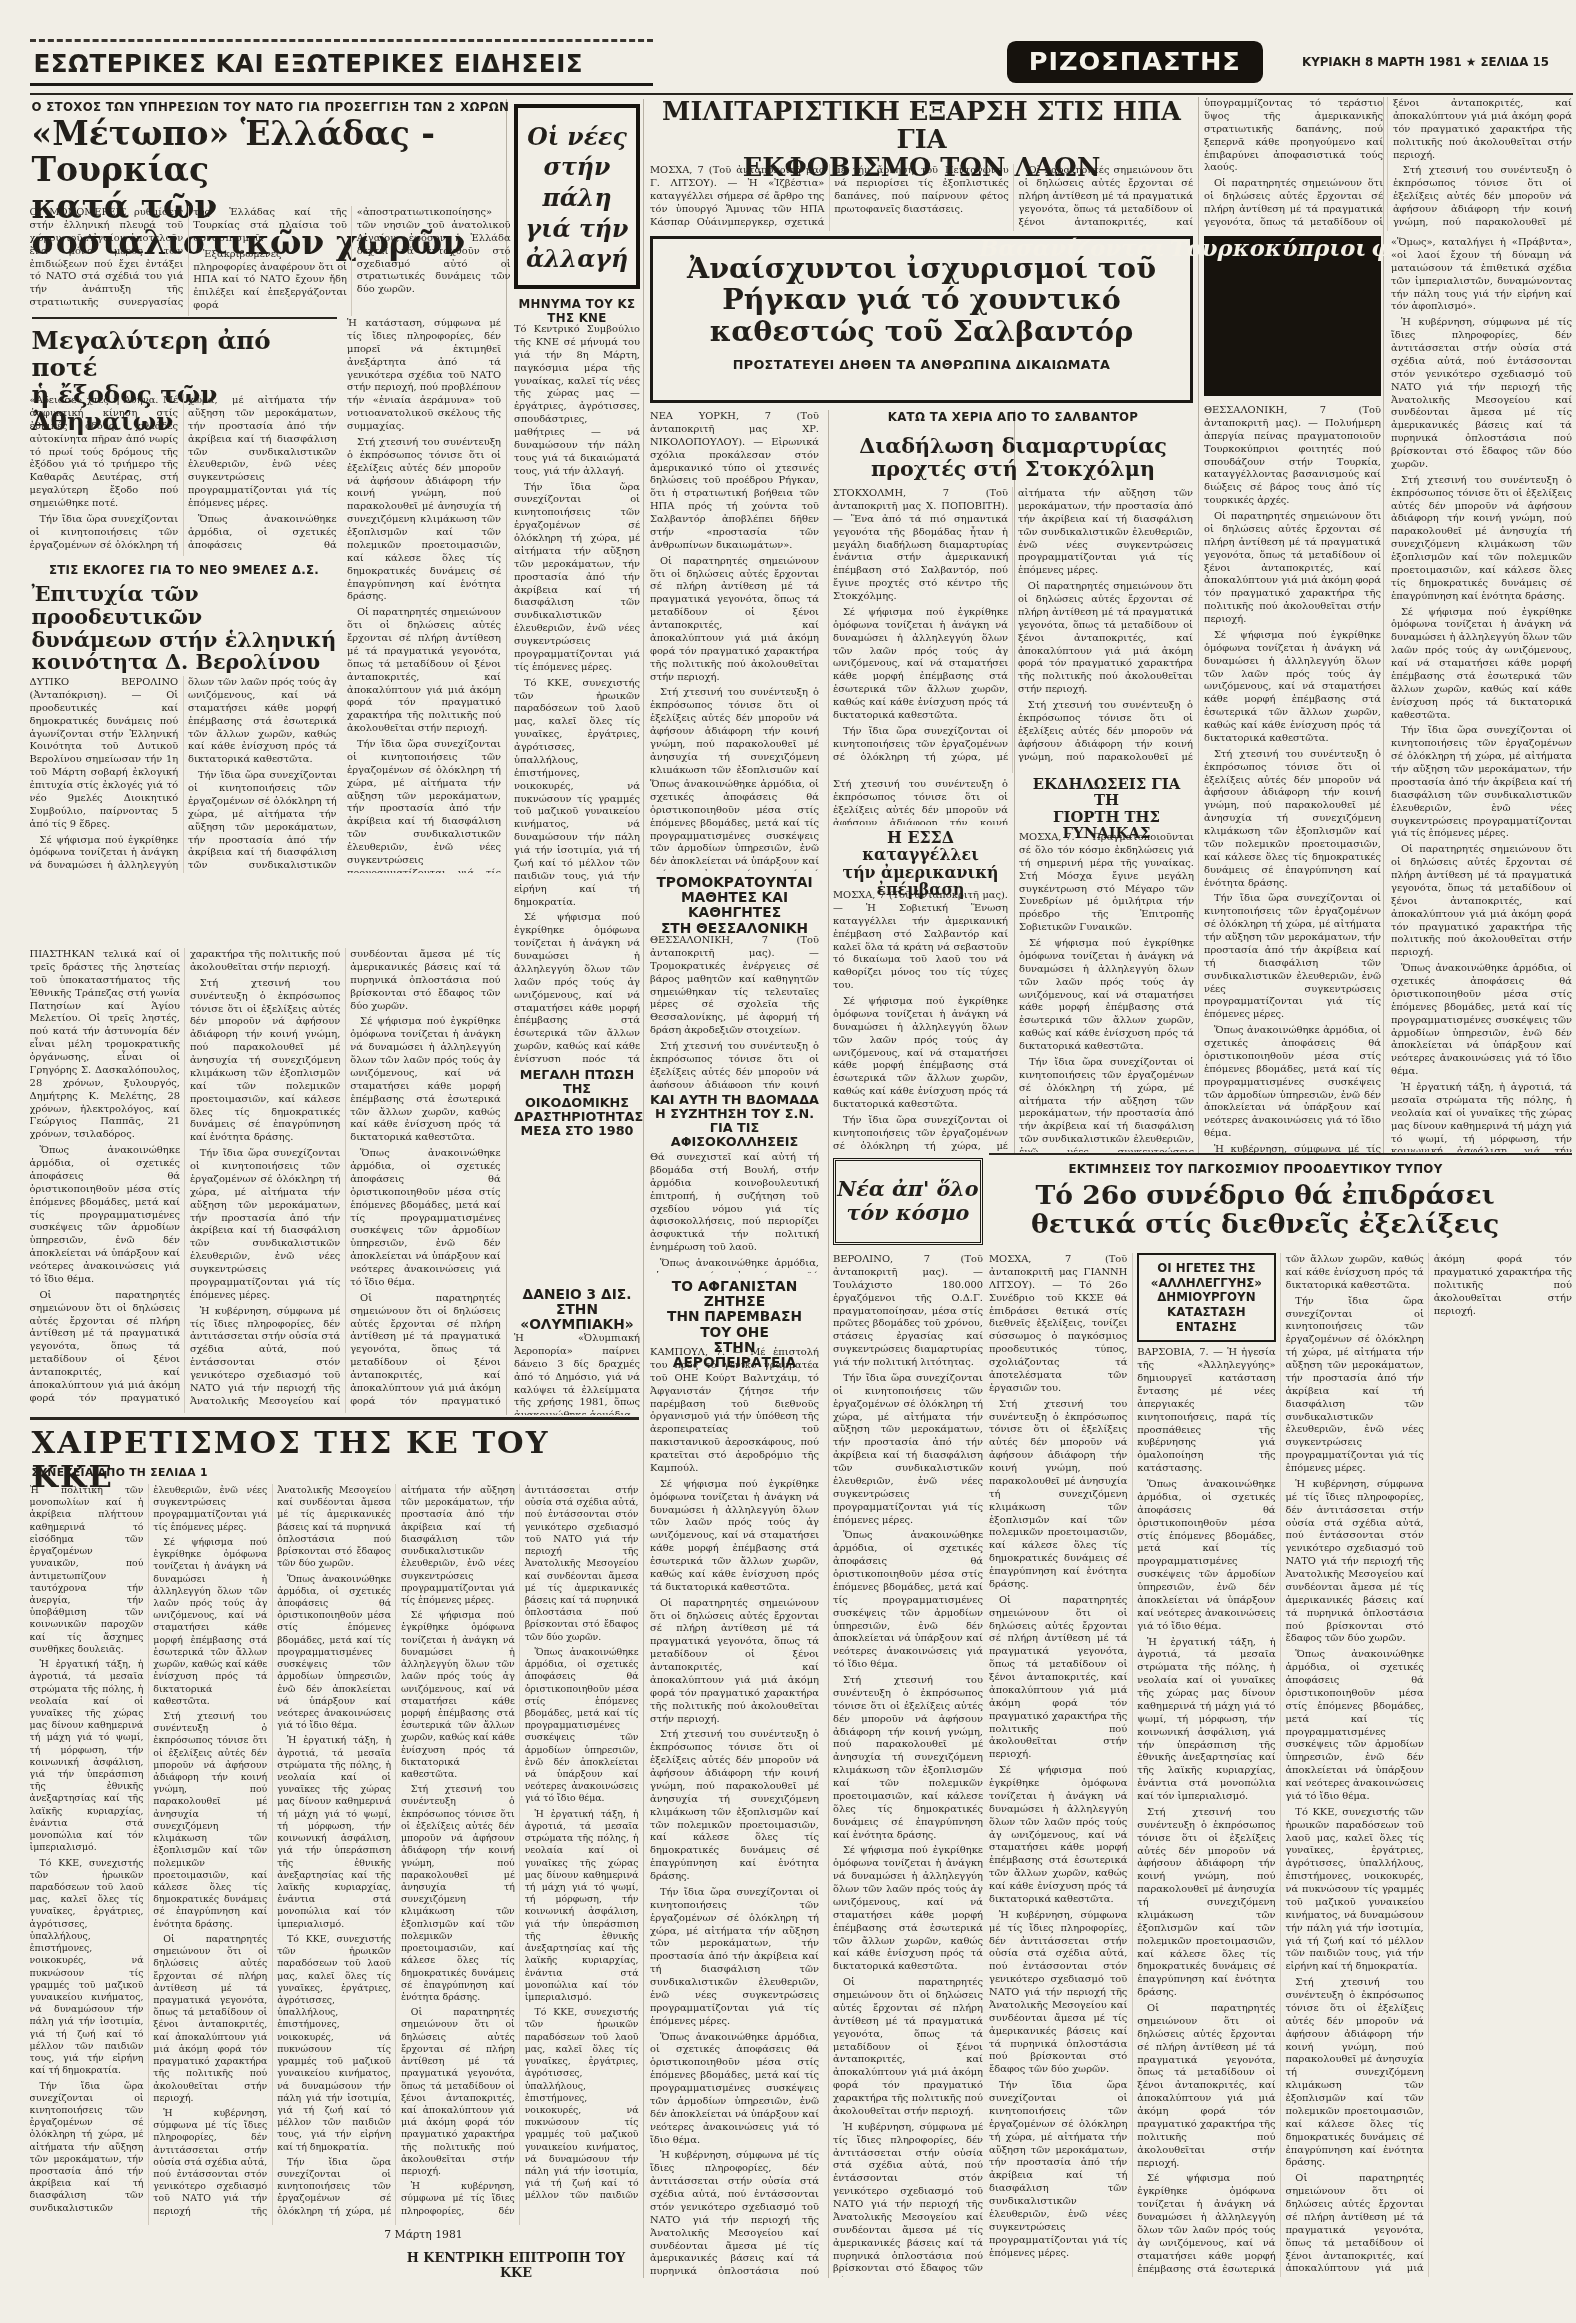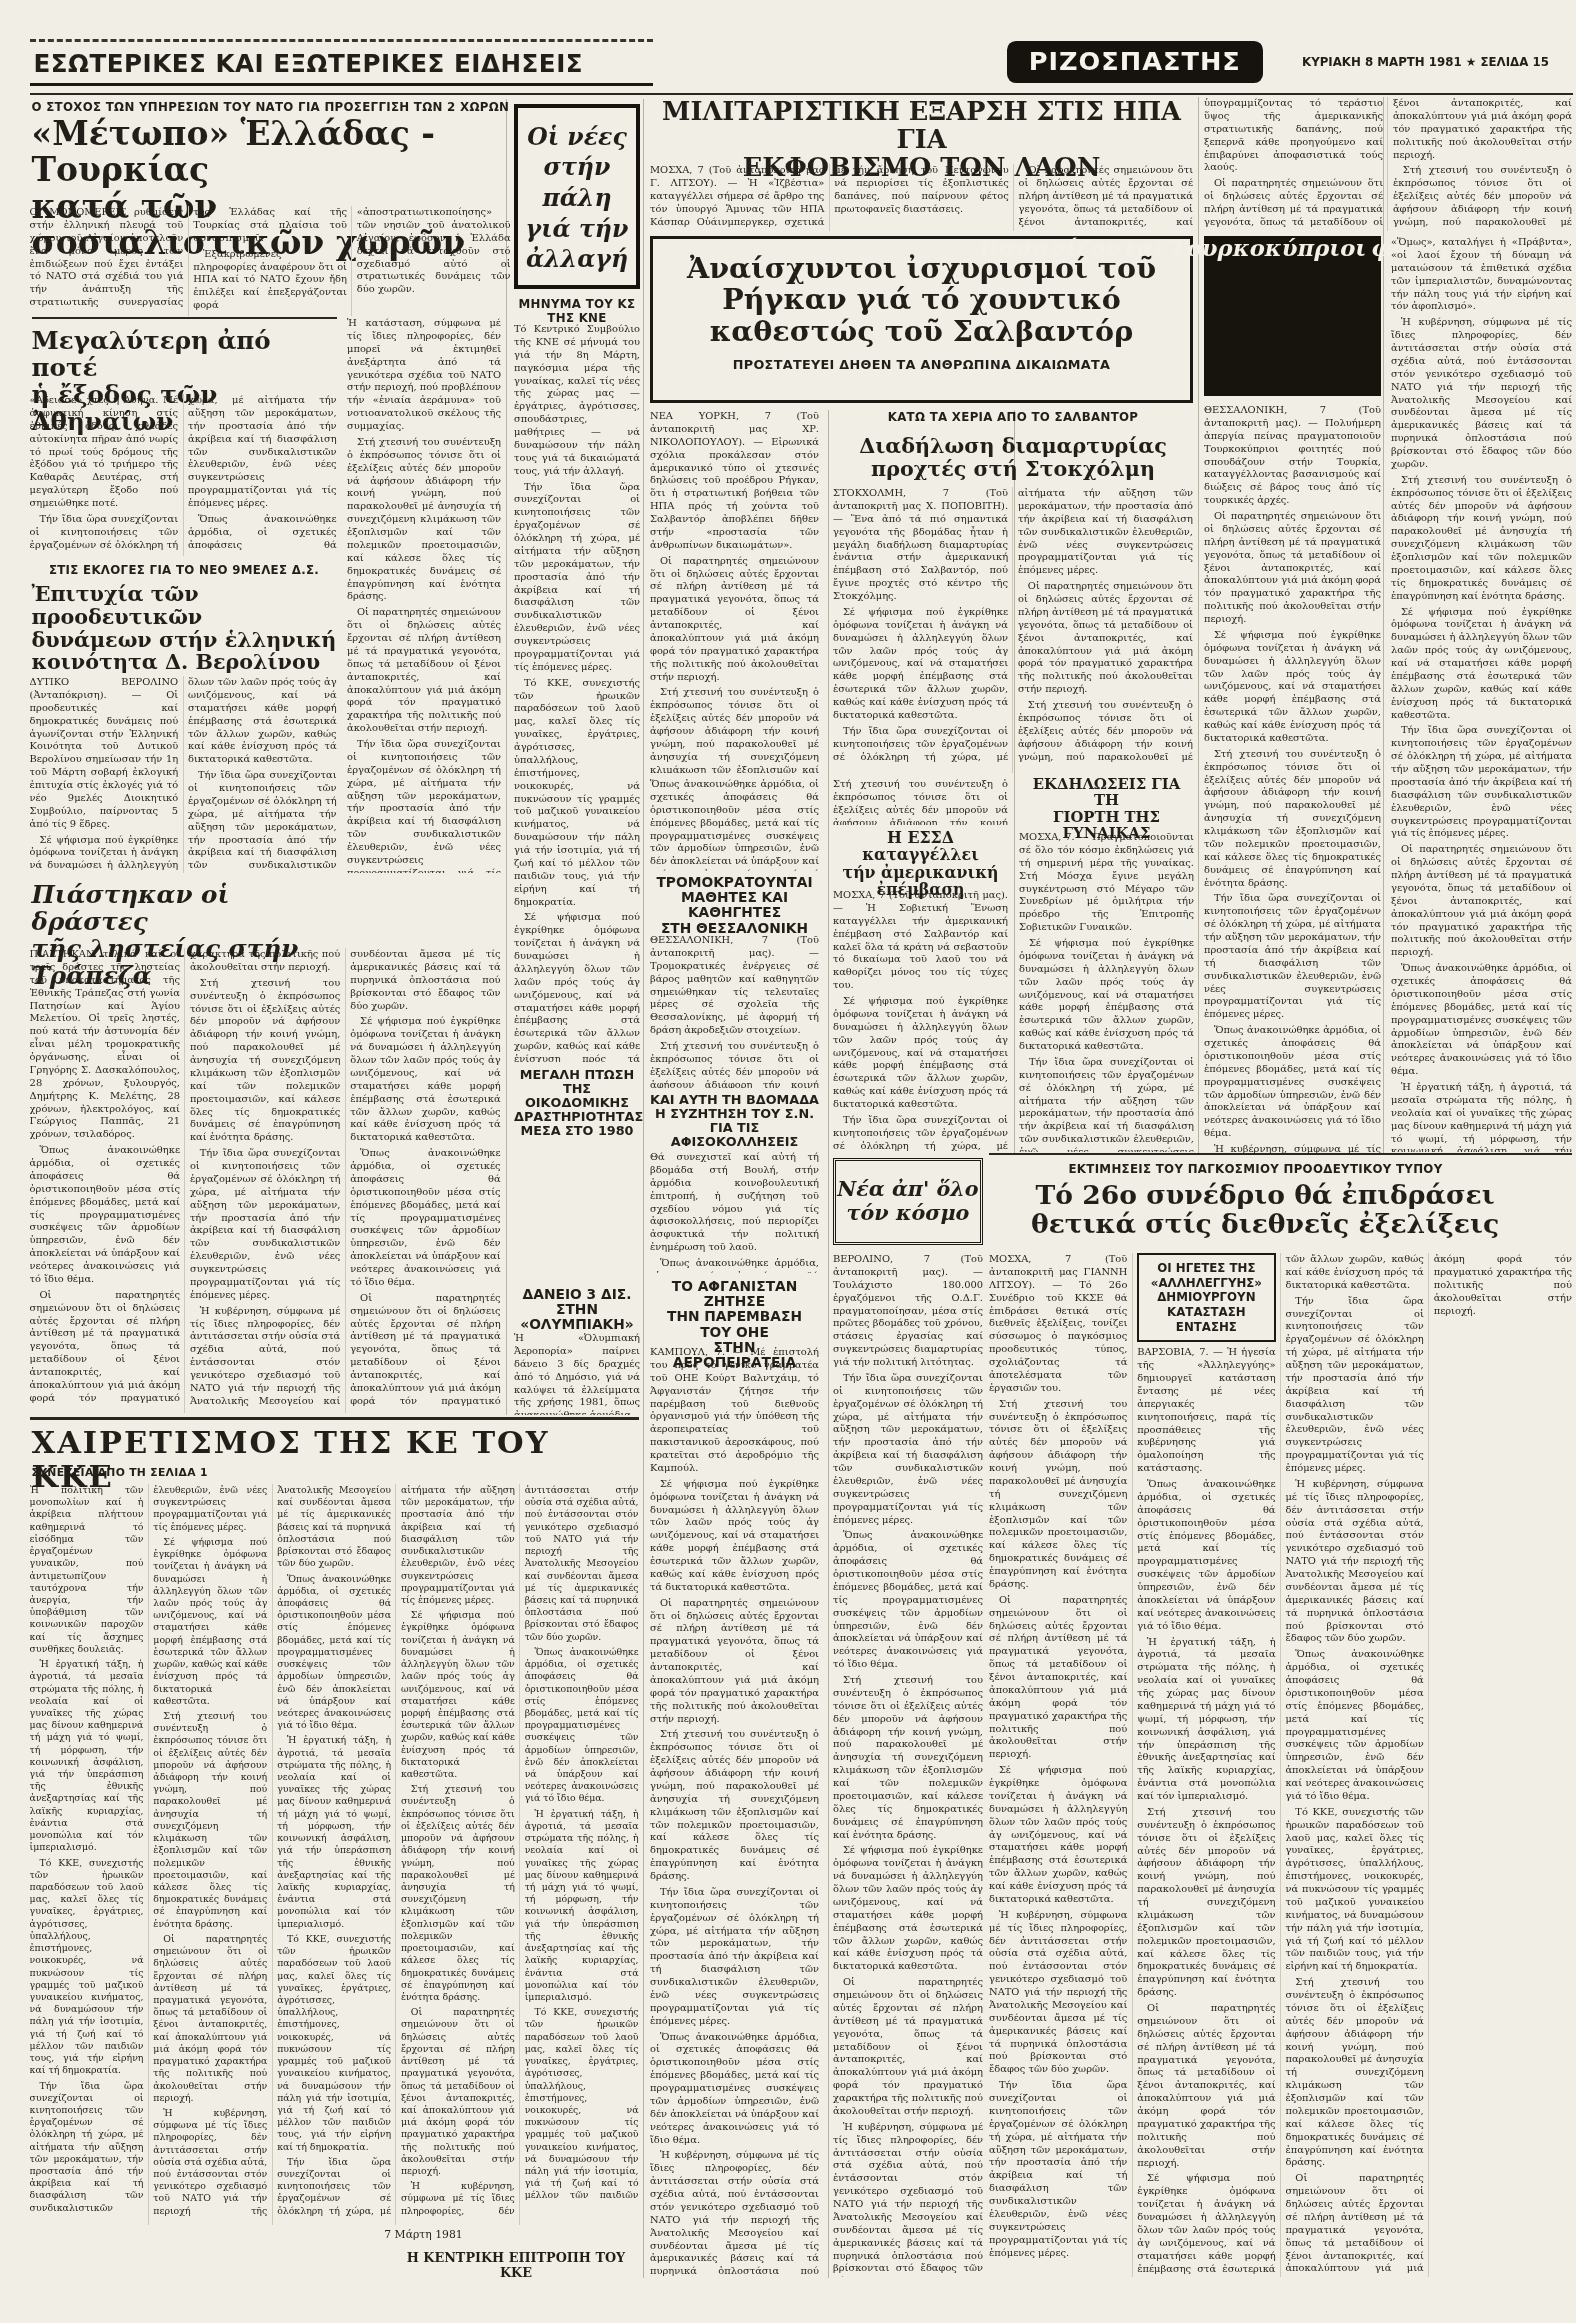--- a/index.html
+++ b/index.html
@@ -282,24 +282,20 @@
   </div>
 
   <div class="abs bt clip" style="left:347px;top:317px;width:154px;height:556px">
     <p class="lead">Ἡ κατάσταση, σύμφωνα μέ τίς ἴδιες πληροφορίες, δέν μπορεῖ νά ἐκτιμηθεῖ ἀνεξάρτητα ἀπό τά γενικότερα σχέδια τοῦ ΝΑΤΟ στήν περιοχή, πού προβλέπουν τήν «ἑνιαία ἀεράμυνα» τοῦ νοτιοανατολικοῦ σκέλους τῆς συμμαχίας.</p>
     <p>Στή χτεσινή του συνέντευξη ὁ ἐκπρόσωπος τόνισε ὅτι οἱ ἐξελίξεις αὐτές δέν μποροῦν νά ἀφήσουν ἀδιάφορη τήν κοινή γνώμη, πού παρακολουθεῖ μέ ἀνησυχία τή συνεχιζόμενη κλιμάκωση τῶν ἐξοπλισμῶν καί τῶν πολεμικῶν προετοιμασιῶν, καί κάλεσε ὅλες τίς δημοκρατικές δυνάμεις σέ ἐπαγρύπνηση καί ἑνότητα δράσης.</p>
     <p>Οἱ παρατηρητές σημειώνουν ὅτι οἱ δηλώσεις αὐτές ἔρχονται σέ πλήρη ἀντίθεση μέ τά πραγματικά γεγονότα, ὅπως τά μεταδίδουν οἱ ξένοι ἀνταποκριτές, καί ἀποκαλύπτουν γιά μιά ἀκόμη φορά τόν πραγματικό χαρακτήρα τῆς πολιτικῆς πού ἀκολουθεῖται στήν περιοχή.</p>
     <p>Τήν ἴδια ὥρα συνεχίζονται οἱ κινητοποιήσεις τῶν ἐργαζομένων σέ ὁλόκληρη τή χώρα, μέ αἰτήματα τήν αὔξηση τῶν μεροκάματων, τήν προστασία ἀπό τήν ἀκρίβεια καί τή διασφάλιση τῶν συνδικαλιστικῶν ἐλευθεριῶν, ἐνῶ νέες συγκεντρώσεις προγραμματίζονται γιά τίς ἑπόμενες μέρες.</p>
 
   </div>
 
-  <div class="abs hl" style="left:31.5px;top:881px;width:305px;font-size:24.6px;font-style:italic">
-    <div>Πιάστηκαν οἱ δράστες</div>
-    <div>τῆς ληστείας στήν Τράπεζα</div>
-  </div>
   <div class="abs bt cols c3 clip" style="left:29.6px;top:948px;width:471px;height:465px">
     <p class="lead">ΠΙΑΣΤΗΚΑΝ τελικά καί οἱ τρεῖς δράστες τῆς ληστείας τοῦ ὑποκαταστήματος τῆς Ἐθνικῆς Τράπεζας στή γωνία Πατησίων καί Ἁγίου Μελετίου. Οἱ τρεῖς ληστές, πού κατά τήν ἀστυνομία δέν εἶναι μέλη τρομοκρατικῆς ὀργάνωσης, εἶναι οἱ Γρηγόρης Σ. Δασκαλόπουλος, 28 χρόνων, ξυλουργός, Δημήτρης Κ. Μελέτης, 28 χρόνων, ἠλεκτρολόγος, καί Γεώργιος Παππᾶς, 21 χρόνων, τσιλαδόρος.</p>
     <p>Ὅπως ἀνακοινώθηκε ἁρμόδια, οἱ σχετικές ἀποφάσεις θά ὁριστικοποιηθοῦν μέσα στίς ἑπόμενες βδομάδες, μετά καί τίς προγραμματισμένες συσκέψεις τῶν ἁρμοδίων ὑπηρεσιῶν, ἐνῶ δέν ἀποκλείεται νά ὑπάρξουν καί νεότερες ἀνακοινώσεις γιά τό ἴδιο θέμα.</p>
     <p>Οἱ παρατηρητές σημειώνουν ὅτι οἱ δηλώσεις αὐτές ἔρχονται σέ πλήρη ἀντίθεση μέ τά πραγματικά γεγονότα, ὅπως τά μεταδίδουν οἱ ξένοι ἀνταποκριτές, καί ἀποκαλύπτουν γιά μιά ἀκόμη φορά τόν πραγματικό χαρακτήρα τῆς πολιτικῆς πού ἀκολουθεῖται στήν περιοχή.</p>
     <p>Στή χτεσινή του συνέντευξη ὁ ἐκπρόσωπος τόνισε ὅτι οἱ ἐξελίξεις αὐτές δέν μποροῦν νά ἀφήσουν ἀδιάφορη τήν κοινή γνώμη, πού παρακολουθεῖ μέ ἀνησυχία τή συνεχιζόμενη κλιμάκωση τῶν ἐξοπλισμῶν καί τῶν πολεμικῶν προετοιμασιῶν, καί κάλεσε ὅλες τίς δημοκρατικές δυνάμεις σέ ἐπαγρύπνηση καί ἑνότητα δράσης.</p>
     <p>Τήν ἴδια ὥρα συνεχίζονται οἱ κινητοποιήσεις τῶν ἐργαζομένων σέ ὁλόκληρη τή χώρα, μέ αἰτήματα τήν αὔξηση τῶν μεροκάματων, τήν προστασία ἀπό τήν ἀκρίβεια καί τή διασφάλιση τῶν συνδικαλιστικῶν ἐλευθεριῶν, ἐνῶ νέες συγκεντρώσεις προγραμματίζονται γιά τίς ἑπόμενες μέρες.</p>
     <p>Ἡ κυβέρνηση, σύμφωνα μέ τίς ἴδιες πληροφορίες, δέν ἀντιτάσσεται στήν οὐσία στά σχέδια αὐτά, πού ἐντάσσονται στόν γενικότερο σχεδιασμό τοῦ ΝΑΤΟ γιά τήν περιοχή τῆς Ἀνατολικῆς Μεσογείου καί συνδέονται ἄμεσα μέ τίς ἀμερικανικές βάσεις καί τά πυρηνικά ὁπλοστάσια πού βρίσκονται στό ἔδαφος τῶν δύο χωρῶν.</p>
     <p>Σέ ψήφισμα πού ἐγκρίθηκε ὁμόφωνα τονίζεται ἡ ἀνάγκη νά δυναμώσει ἡ ἀλληλεγγύη ὅλων τῶν λαῶν πρός τούς ἀγ ωνιζόμενους, καί νά σταματήσει κάθε μορφή ἐπέμβασης στά ἐσωτερικά τῶν ἄλλων χωρῶν, καθώς καί κάθε ἐνίσχυση πρός τά δικτατορικά καθεστῶτα.</p>
     <p>Ὅπως ἀνακοινώθηκε ἁρμόδια, οἱ σχετικές ἀποφάσεις θά ὁριστικοποιηθοῦν μέσα στίς ἑπόμενες βδομάδες, μετά καί τίς προγραμματισμένες συσκέψεις τῶν ἁρμοδίων ὑπηρεσιῶν, ἐνῶ δέν ἀποκλείεται νά ὑπάρξουν καί νεότερες ἀνακοινώσεις γιά τό ἴδιο θέμα.</p>
     <p>Οἱ παρατηρητές σημειώνουν ὅτι οἱ δηλώσεις αὐτές ἔρχονται σέ πλήρη ἀντίθεση μέ τά πραγματικά γεγονότα, ὅπως τά μεταδίδουν οἱ ξένοι ἀνταποκριτές, καί ἀποκαλύπτουν γιά μιά ἀκόμη φορά τόν πραγματικό χαρακτήρα τῆς πολιτικῆς πού ἀκολουθεῖται στήν περιοχή.</p>

